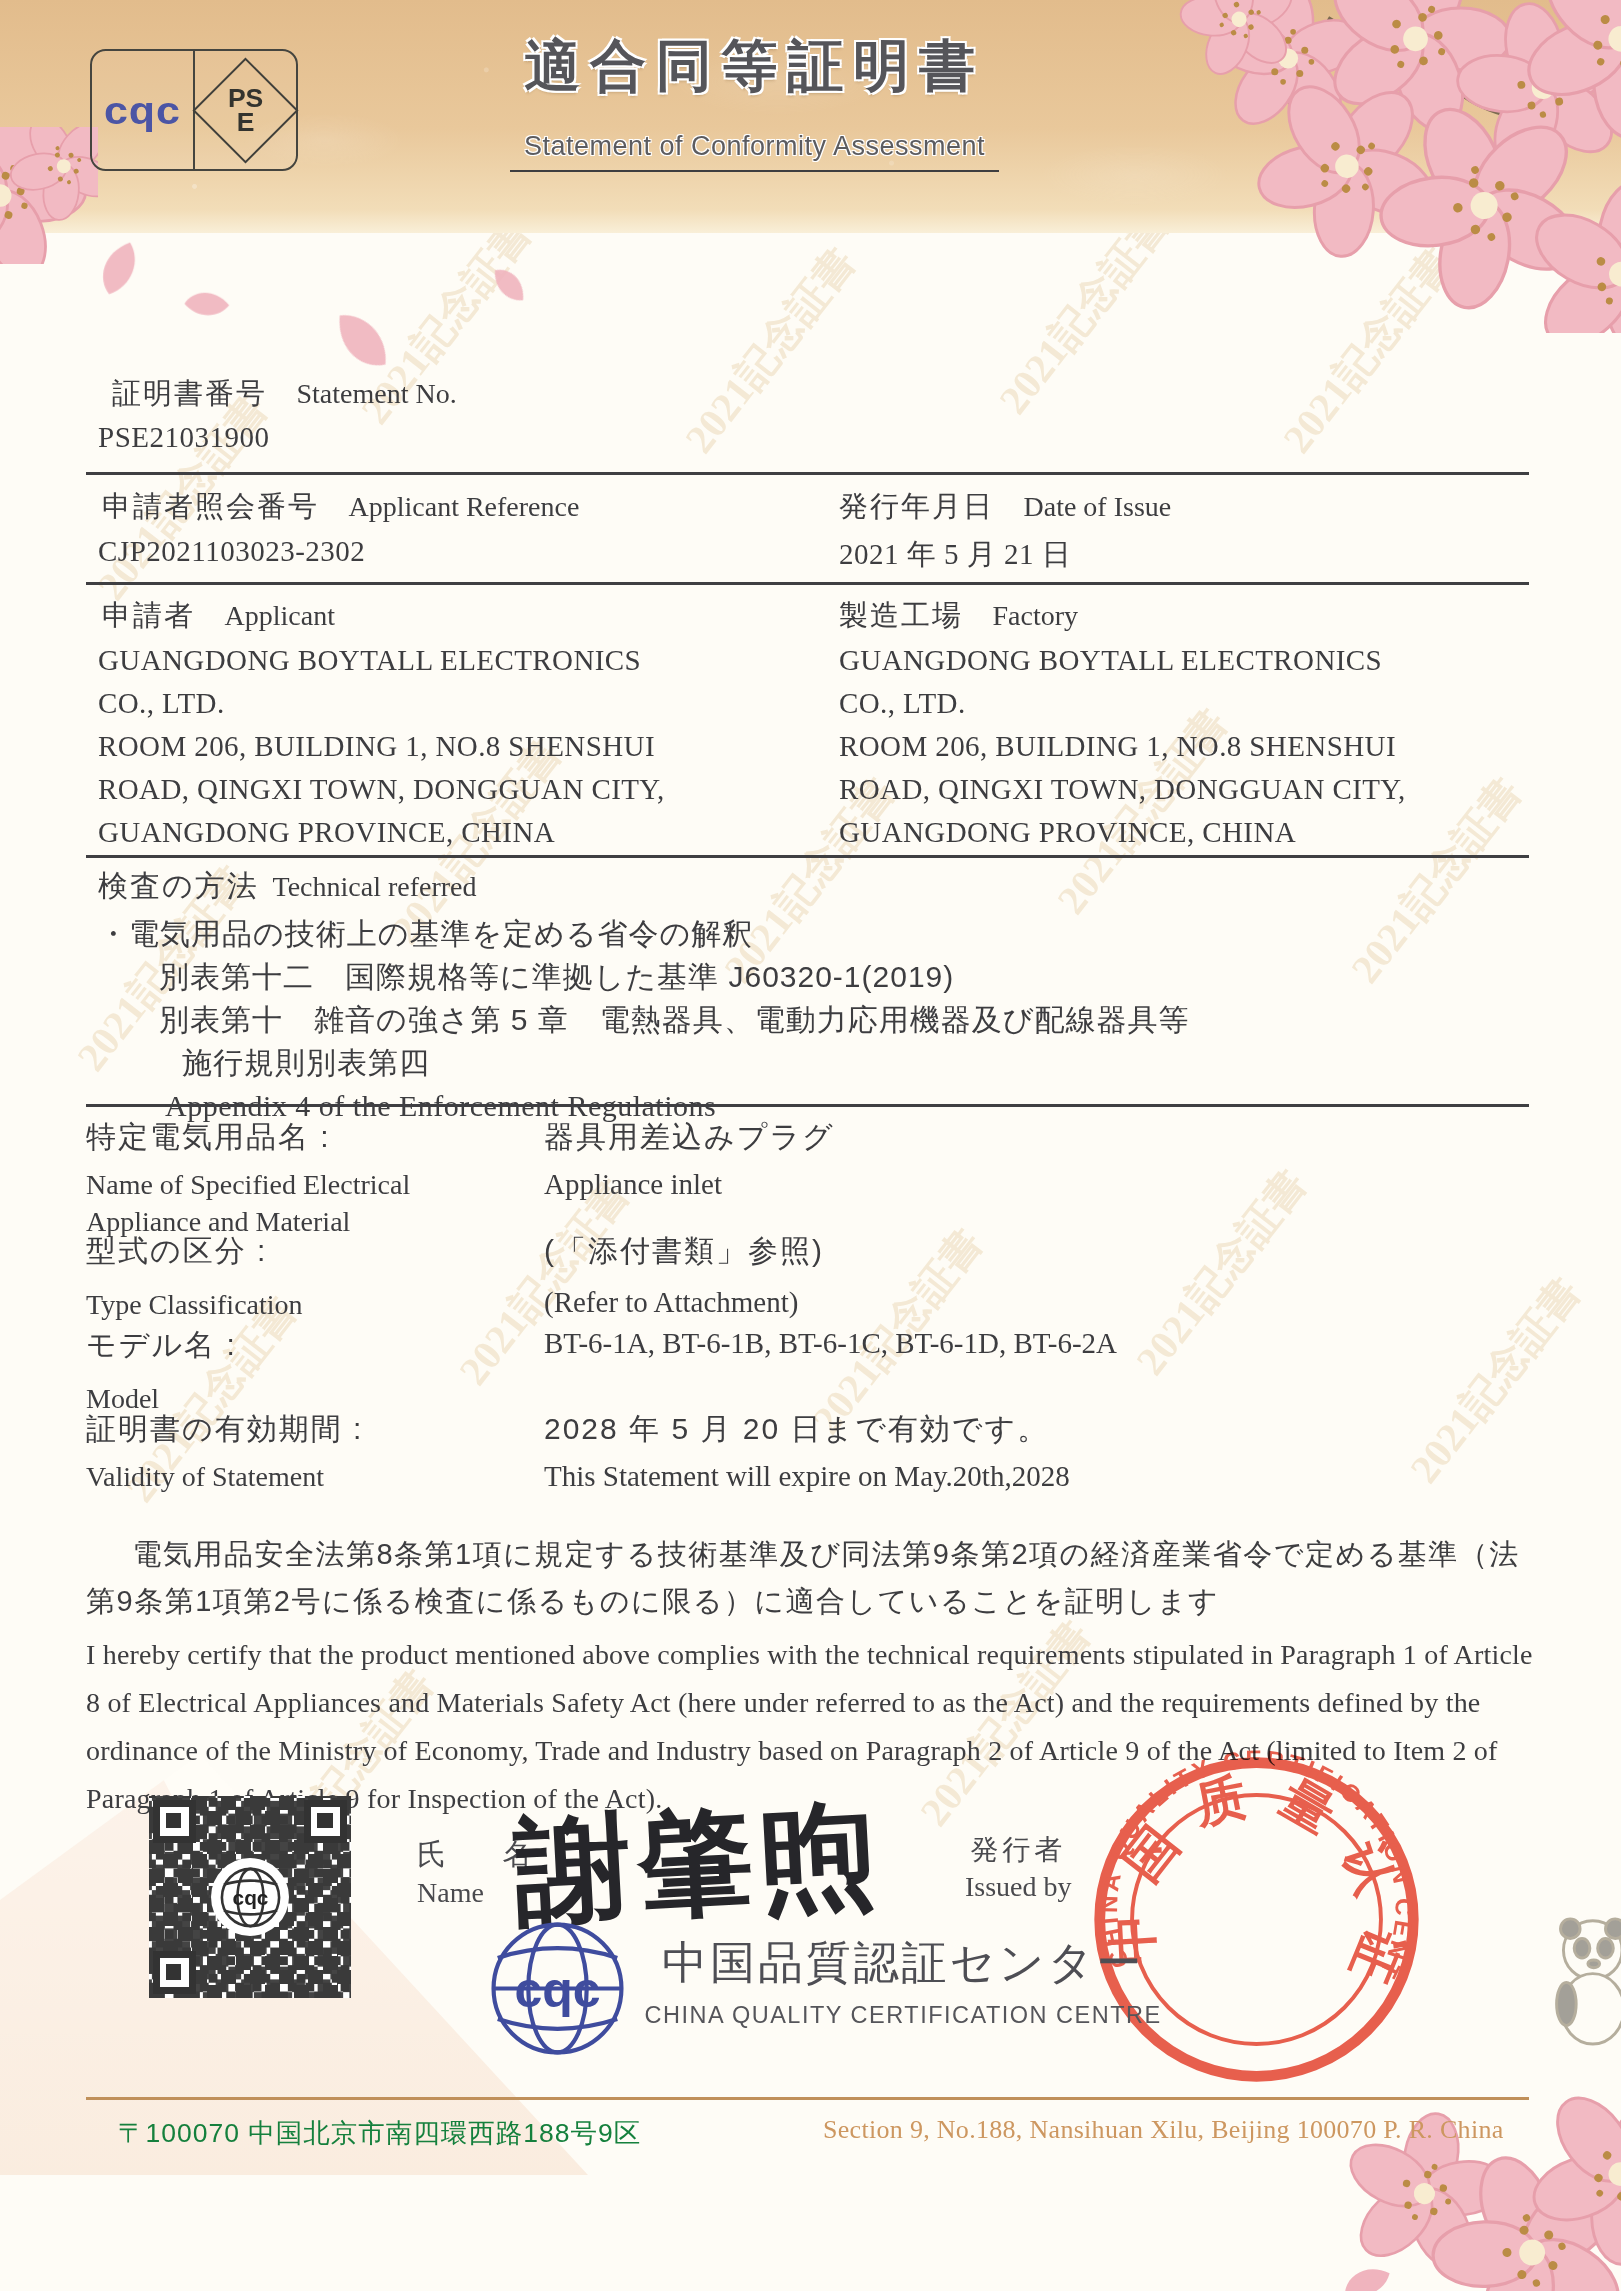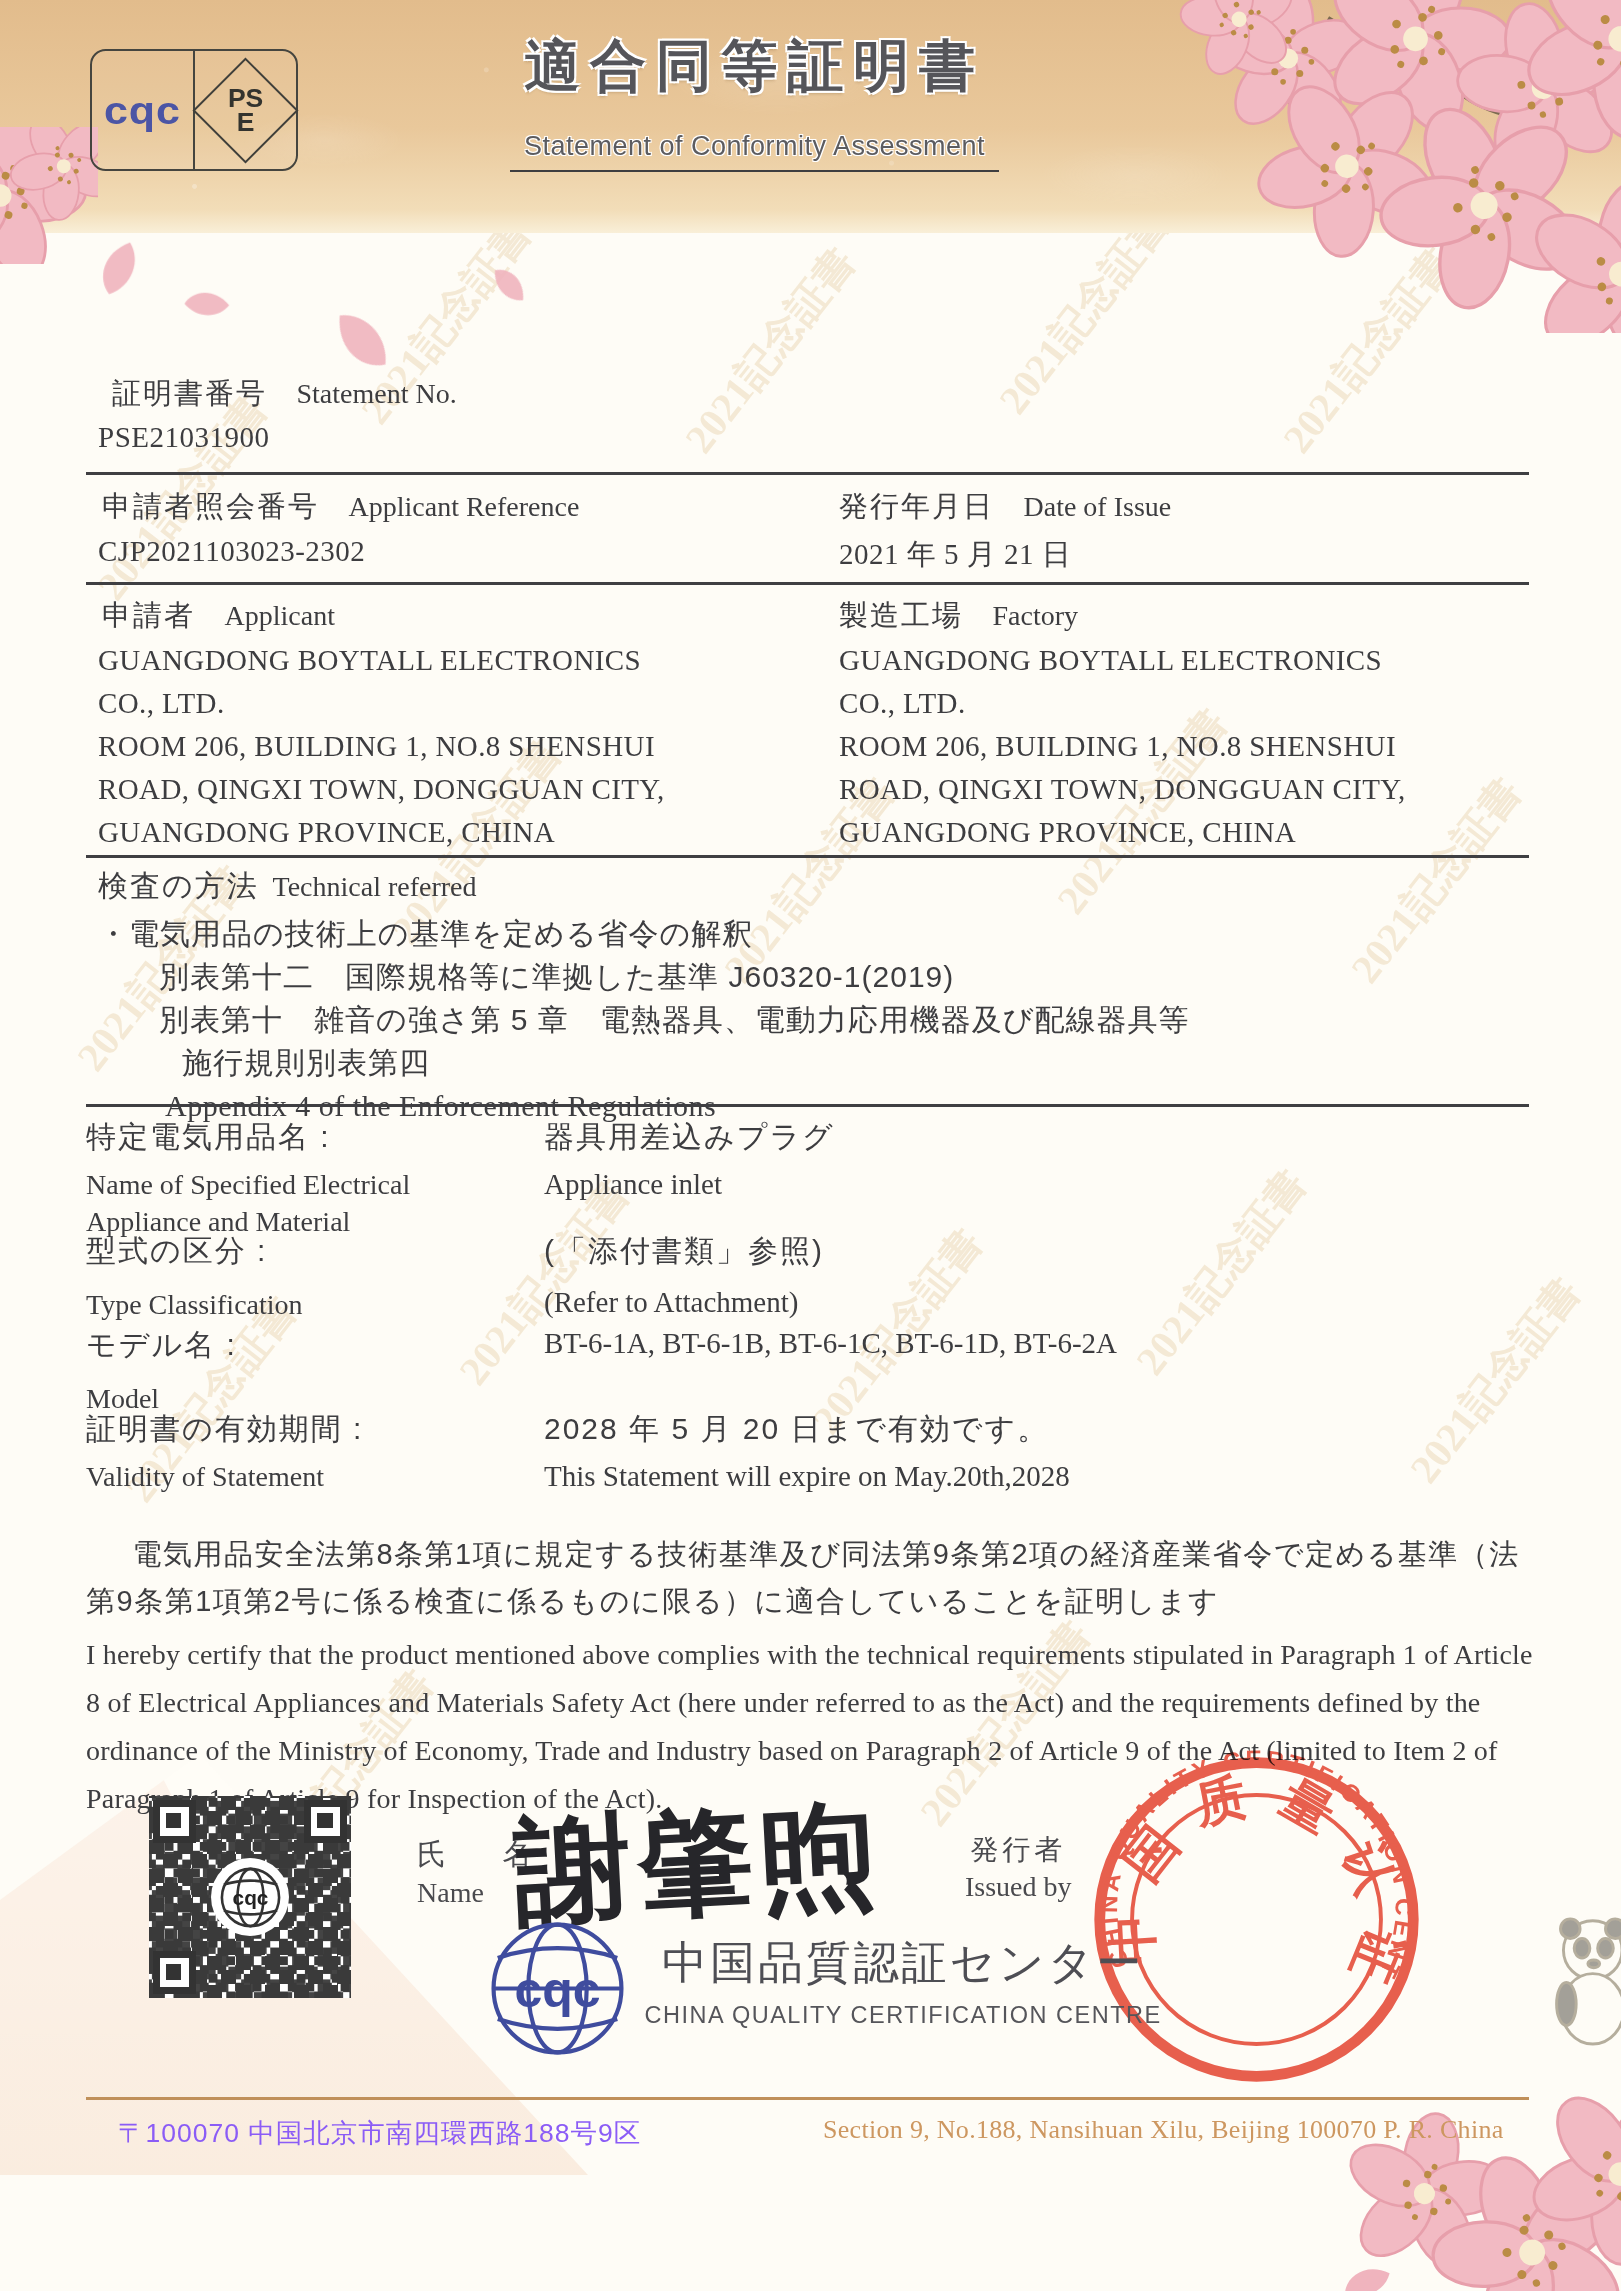--- a/index.html
+++ b/index.html
@@ -105,21 +105,21 @@
   .issuer-label{position:absolute;left:965px;top:1831px;text-align:center;color:#4a4a4e;}
   .issuer-label .jp{font-size:28px;letter-spacing:3.9px;display:block;}
   .issuer-label .en{font-size:28px;display:block;margin-top:2px;}
   .seal{position:absolute;left:1086px;top:1749px;width:341px;height:341px;opacity:.92;mix-blend-mode:multiply;}
   .org-row{position:absolute;left:488px;top:1919px;display:flex;align-items:flex-start;}
   .org-names{margin-left:17.6px;padding-top:13.7px;}
   .org-jp{font-size:45px;letter-spacing:2.9px;color:#4e4e54;font-family:"Liberation Sans","DejaVu Sans",sans-serif;text-align:center;}
   .org-en{font-size:23.5px;letter-spacing:1.5px;color:#55555a;margin-top:9.8px;
     font-family:"Liberation Sans","DejaVu Sans",sans-serif;font-weight:500;}
   
-  .footer-cn{position:absolute;left:118px;top:2115px;font-size:26.5px;color:#8b5cf6;letter-spacing:1px;
+  .footer-cn{position:absolute;left:118px;top:2115px;font-size:26.5px;color:#15803d;letter-spacing:1px;
     font-family:"Liberation Sans","DejaVu Sans",sans-serif;}
   .footer-en{position:absolute;left:823px;top:2115px;font-size:26px;color:#cd9760;letter-spacing:0.3px;}
 </style>
 </head>
 <body>
 
 <div class="page">
 
   <svg width="0" height="0" style="position:absolute">
     <defs>

